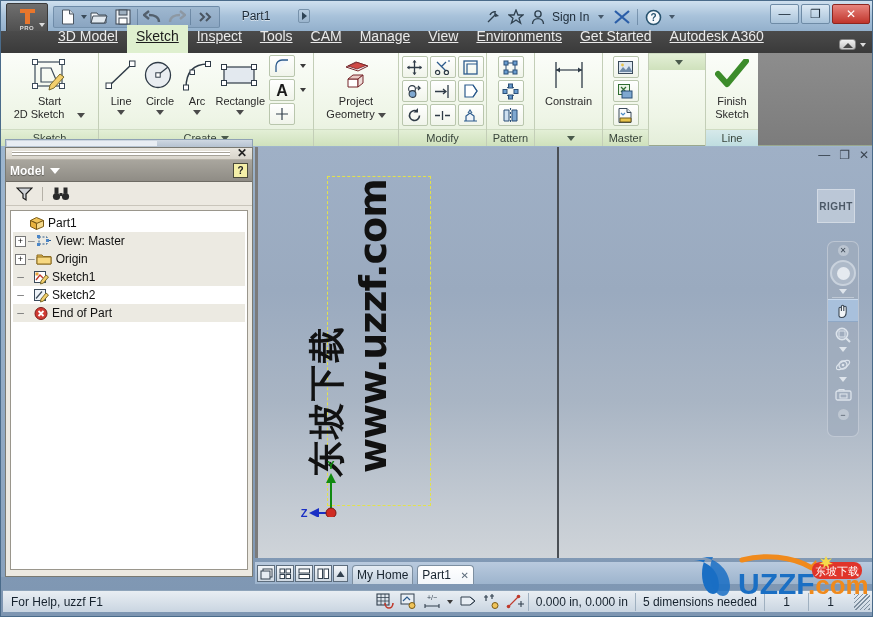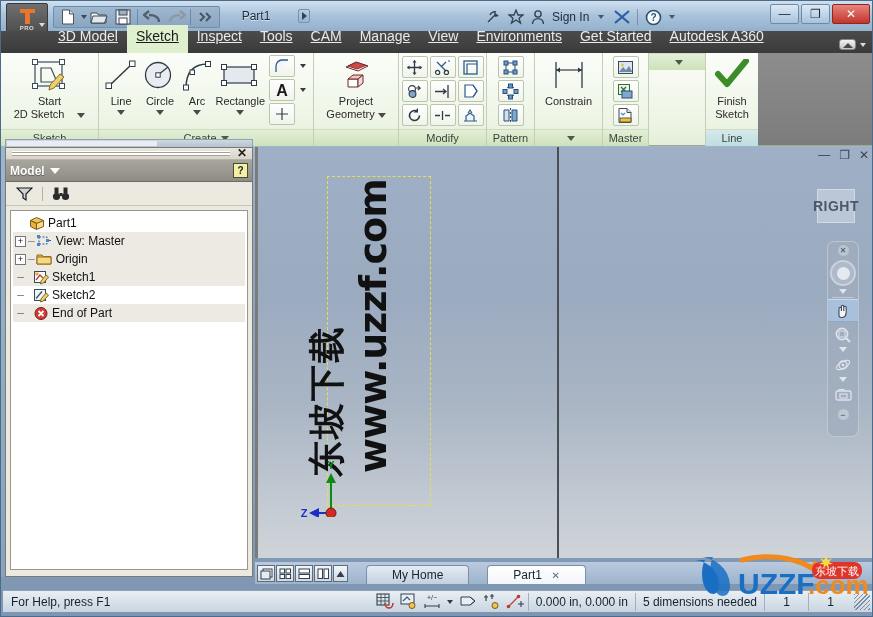--- a/index.html
+++ b/index.html
@@ -181,21 +181,21 @@
     background: linear-gradient(180deg,#9fb0c6 0%, #9aaabf 35%, #a9b5c4 62%, #c4cbd3 88%, #cfd4d9 100%);
     overflow:hidden;
   }
   .canvas-left-edge{position:absolute;left:0;top:0;width:3px;height:100%;background:#7b7b7b;}
   .cv-winbtns{position:absolute; right:4px; top:2px; display:flex; gap:9px; align-items:center;}
   .cv-winbtns span{color:#3a4450; font-size:12px; line-height:12px;}
   .viewcube{
     position:absolute; right:18px; top:42px; width:38px;height:34px;
     background:rgba(205,214,226,.62); border:1px solid rgba(255,255,255,.35);
     display:flex;align-items:center;justify-content:center;
-    font-size:14px; color:#4b5866; letter-spacing:.5px; font-weight:bold;
+    font-size:10px; color:#4b5866; letter-spacing:.5px; font-weight:bold;
   }
   .navbar{
     position:absolute; right:14px; top:94px; width:32px; height:196px;
     background:rgba(160,172,188,.72); border:1px solid rgba(255,255,255,.3); border-radius:7px;
     display:flex; flex-direction:column; align-items:center; padding-top:3px; gap:1px;
   }
   .navbar .ncls{width:11px;height:11px;border-radius:50%;background:rgba(255,255,255,.3);
     display:flex;align-items:center;justify-content:center;font-size:8px;color:#3f4a57;}
   .navbar .nwheel{width:26px;height:26px;border-radius:50%;border:2px solid #c9d2dd;background:rgba(190,200,212,.5);
     display:flex;align-items:center;justify-content:center;margin-top:3px;}
@@ -225,21 +225,21 @@
   .doctabs{
     position:absolute; left:254px; top:561px; width:618px; height:22px;
     background:linear-gradient(#b9cade,#9db4cd);
     display:flex; align-items:flex-end; padding-left:2px;
   }
   .vwbtns{display:flex;align-items:center;gap:1px;padding-bottom:2px;}
   .vwbtn{width:18px;height:17px;border:1px solid #5d6d7d;background:linear-gradient(#f3f6f9,#cfd9e3);
     display:flex;align-items:center;justify-content:center;}
   .vwbtn.up{width:15px;}
   .dtab{
-    height:19px; line-height:19px; padding:0 25px; margin-left:18px;
+    height:19px; line-height:19px; padding:0 4px; margin-left:4px;
     background:linear-gradient(#e4ecf4,#c2d0de); border:1px solid #7d8fa1;
     border-bottom:none; border-radius:4px 4px 0 0; font-size:12px; color:#17232e;
   }
   .dtab.active{ background:linear-gradient(#ffffff,#f2f6fa); }
   .dtab .xc{ margin-left:6px; color:#5b6b7a; font-size:10px;}
 
   
   .statusbar{
     position:absolute; left:2px; bottom:4px; width:869px; height:22px;
     background:linear-gradient(#e9eef3,#c9d5e1);
@@ -948,21 +948,21 @@
       </div>
     </div>
     <div class="dtab">My Home</div>
     <div class="dtab active">
       <span>Part1</span>
       <span class="xc">✕</span>
     </div>
   </div>
 
   <div class="statusbar">
-    <div class="sb-help">For Help, press F1</div>
+    <div class="sb-help">For Help, uzzf F1</div>
     <div class="sb-right">
       <div class="sb-ic">
         <svg width="18" height="17" viewBox="0 0 18 17">
             <rect x="1" y="1" width="12" height="11" fill="none" stroke="#33414f" stroke-width="1.1"></rect>
             <path d="M5 1v11M9 1v11M1 4.5h12M1 8h12" stroke="#33414f" stroke-width=".8"></path>
             <path d="M9 10c0 3 2 5 4 5s4-2 4-5" fill="none" stroke="#c0392b" stroke-width="1.6"></path>
           </svg>
       </div>
       <div class="sb-ic">
         <svg width="18" height="17" viewBox="0 0 18 17">

